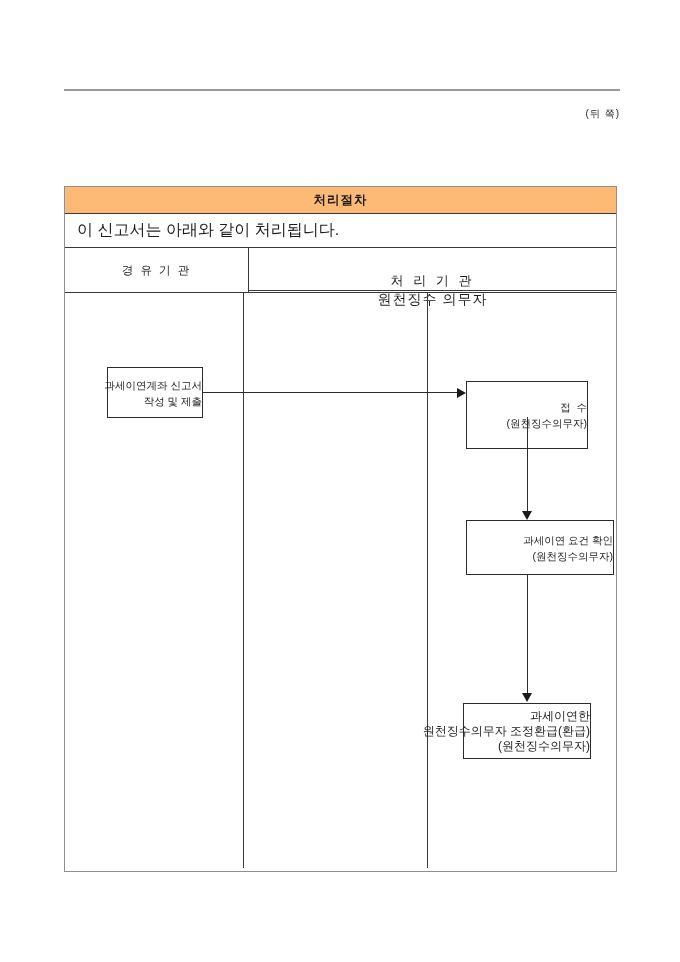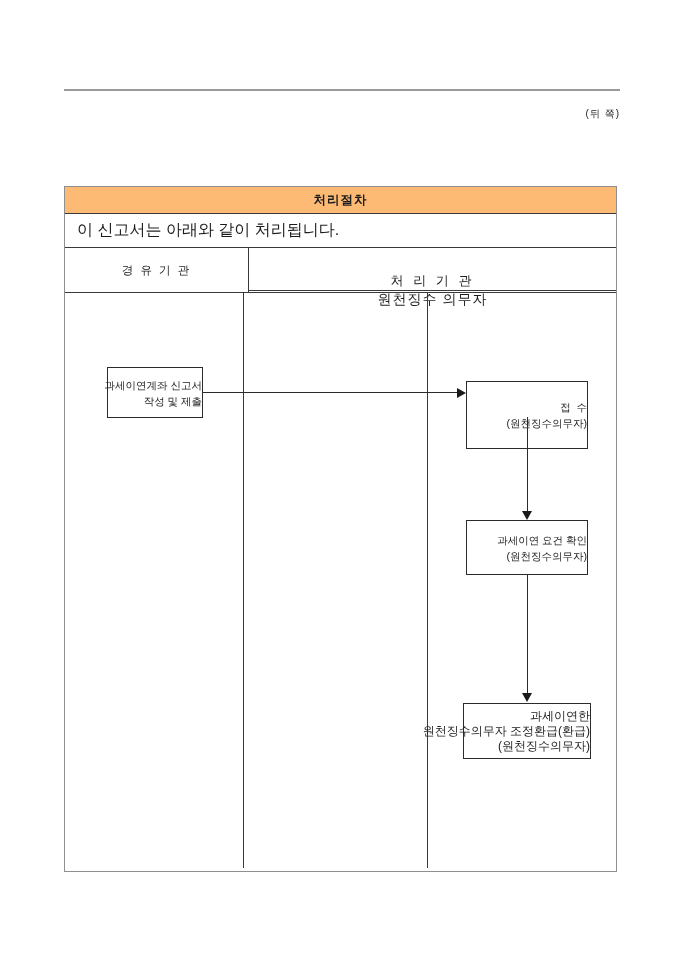--- a/index.html
+++ b/index.html
@@ -51,21 +51,21 @@
   .vdiv1 { left:178px; }
   .vdiv2 { left:362px; }
   .flow-box {
     position:absolute; background:#fff; border:1px solid #2b2b2b;
     display:flex; flex-direction:column; align-items:flex-end; justify-content:center;
     text-align:center; font-size:10.5px; line-height:16px;
   }
   .flow-box span { white-space:pre; }
   .box1 { left:42px;  top:74px;  width:96px;  height:51px; }
   .box2 { left:401px; top:88px;  width:122px; height:68px; }
-  .box3 { left:401px; top:227px; width:122px; height:55px; }
+  .box3 { left:401px; top:227px; width:148px; height:55px; }
   .box4 { left:398px; top:410px; width:128px; height:56px; font-size:12px; line-height:15px; }
   .hline { position:absolute; height:0; border-top:1px solid #2b2b2b; }
   .vline { position:absolute; width:0;  border-left:1px solid #2b2b2b; }
   .arrow1-line { left:138px; top:99px; width:254px; }
   .vline1 { left:462px; top:124px; height:94px; }
   .vline2 { left:462px; top:282px; height:118px; }
   .arrow-right {
     position:absolute; width:0; height:0;
     border-top:5px solid transparent; border-bottom:5px solid transparent;
     border-left:9px solid #1a1a1a;

